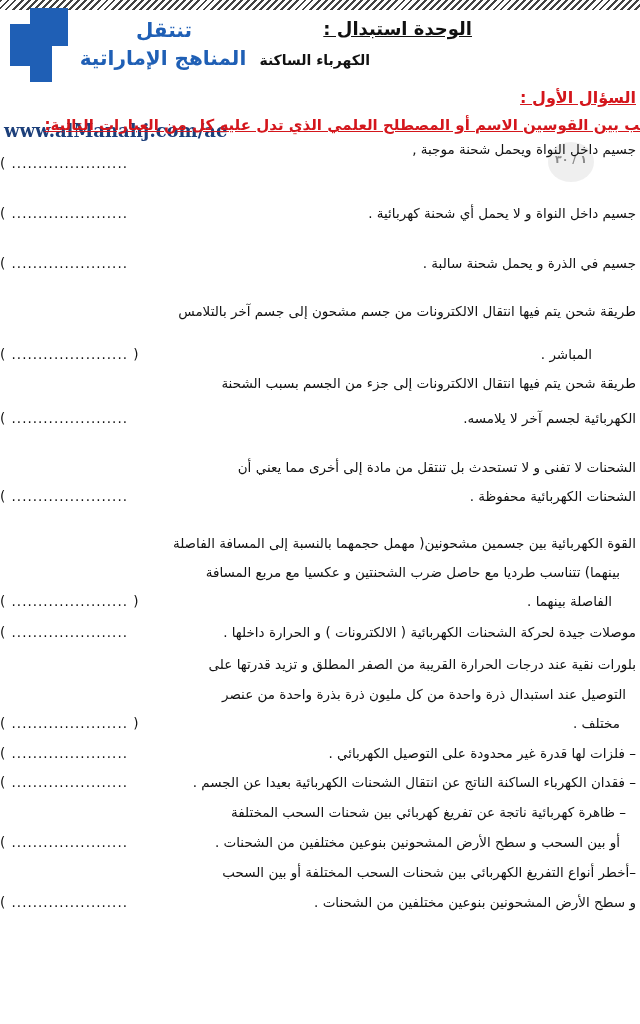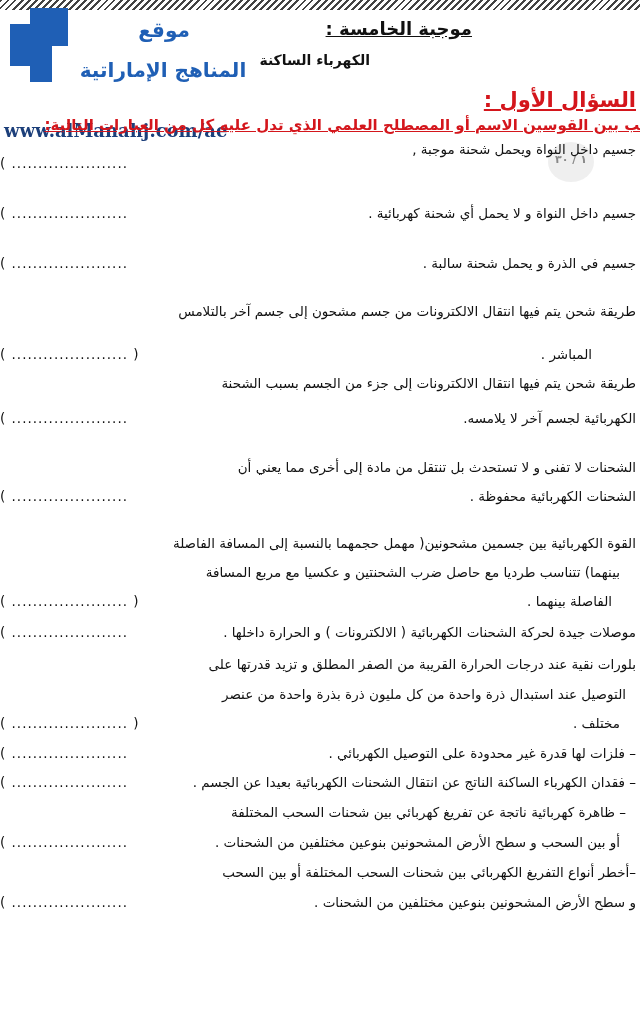--- a/index.html
+++ b/index.html
@@ -16,36 +16,36 @@
   .logo-blocks div { position:absolute; background:#1f5fb5; }
   .lb1 { left:30px; top:0; width:38px; height:38px; }
   .lb2 { left:10px; top:16px; width:40px; height:42px; }
   .lb3 { left:30px; top:36px; width:22px; height:38px; }
   .logo-text-1 {
     position:absolute; left:124px; top:18px; width:80px; text-align:center;
     color:#1f5fb5; font-weight:bold; font-size:20px; direction:rtl;
   }
   .logo-text-2 {
     position:absolute; left:78px; top:46px; width:170px; text-align:center;
-    color:#1f5fb5; font-weight:bold; font-size:20px; direction:rtl;margin-top:12px;
+    color:#1f5fb5; font-weight:bold; font-size:20px; direction:rtl;
   }
   .logo-url {
     position:absolute; left:4px; top:88px; color:#1c3f7a;
     font-family:"DejaVu Serif", serif; font-weight:bold; font-size:18px;margin-top:32px;
   }
   .unit-title {
     position:absolute; right:168px; top:18px; font-weight:bold; font-size:18px;
     direction:rtl; text-decoration:underline;
   }
   .lesson-title {
     position:absolute; right:270px; top:52px; font-weight:bold; font-size:14px; direction:rtl;
   }
   .question-label {
     position:absolute; right:4px; top:88px; color:#d4161c; font-weight:bold;
-    font-size:21px; direction:rtl; text-decoration:underline;
+    font-size:16px; direction:rtl; text-decoration:underline;
   }
   .instruction {
     position:absolute; right:-20px; top:116px; color:#d4161c; font-weight:bold;
     font-size:15px; direction:rtl; text-decoration:underline; white-space:nowrap;
   }
   .item-line {
     position:absolute; right:4px; font-size:13.5px; direction:rtl; white-space:nowrap;
     font-family:"DejaVu Sans", sans-serif;
   }
   .blank {
@@ -61,25 +61,25 @@
 </head>
 <body>
 
 <div class="border-top"></div>
 
 <div class="logo-blocks">
   <div class="lb1"></div>
     <div class="lb2"></div>
     <div class="lb3"></div>
 </div>
-<div class="logo-text-1">موقع</div>
+<div class="logo-text-1">تنتقل</div>
 <div class="logo-text-2">المناهج الإماراتية</div>
 <div class="logo-url">www.alManahj.com/ae</div>
 
-<div class="unit-title">موجبة الخامسة :</div>
+<div class="unit-title">الوحدة استبدال :</div>
 <div class="lesson-title">الكهرباء الساكنة</div>
 <div class="question-label">السؤال الأول :</div>
 <div class="instruction">اكتب بين القوسين الاسم أو المصطلح العلمي الذي تدل عليه كل من العبارات التالية:</div>
 
 <div class="grade-mark">١ / ٣٠</div>
 
 <div class="item-line" style="top:141px">جسيم داخل النواة ويحمل شحنة موجبة ,</div>
 <div class="blank" style="top:155px">( ......................</div>
 
 <div class="item-line" style="top:205px">جسيم داخل النواة و لا يحمل أي شحنة كهربائية .</div>

